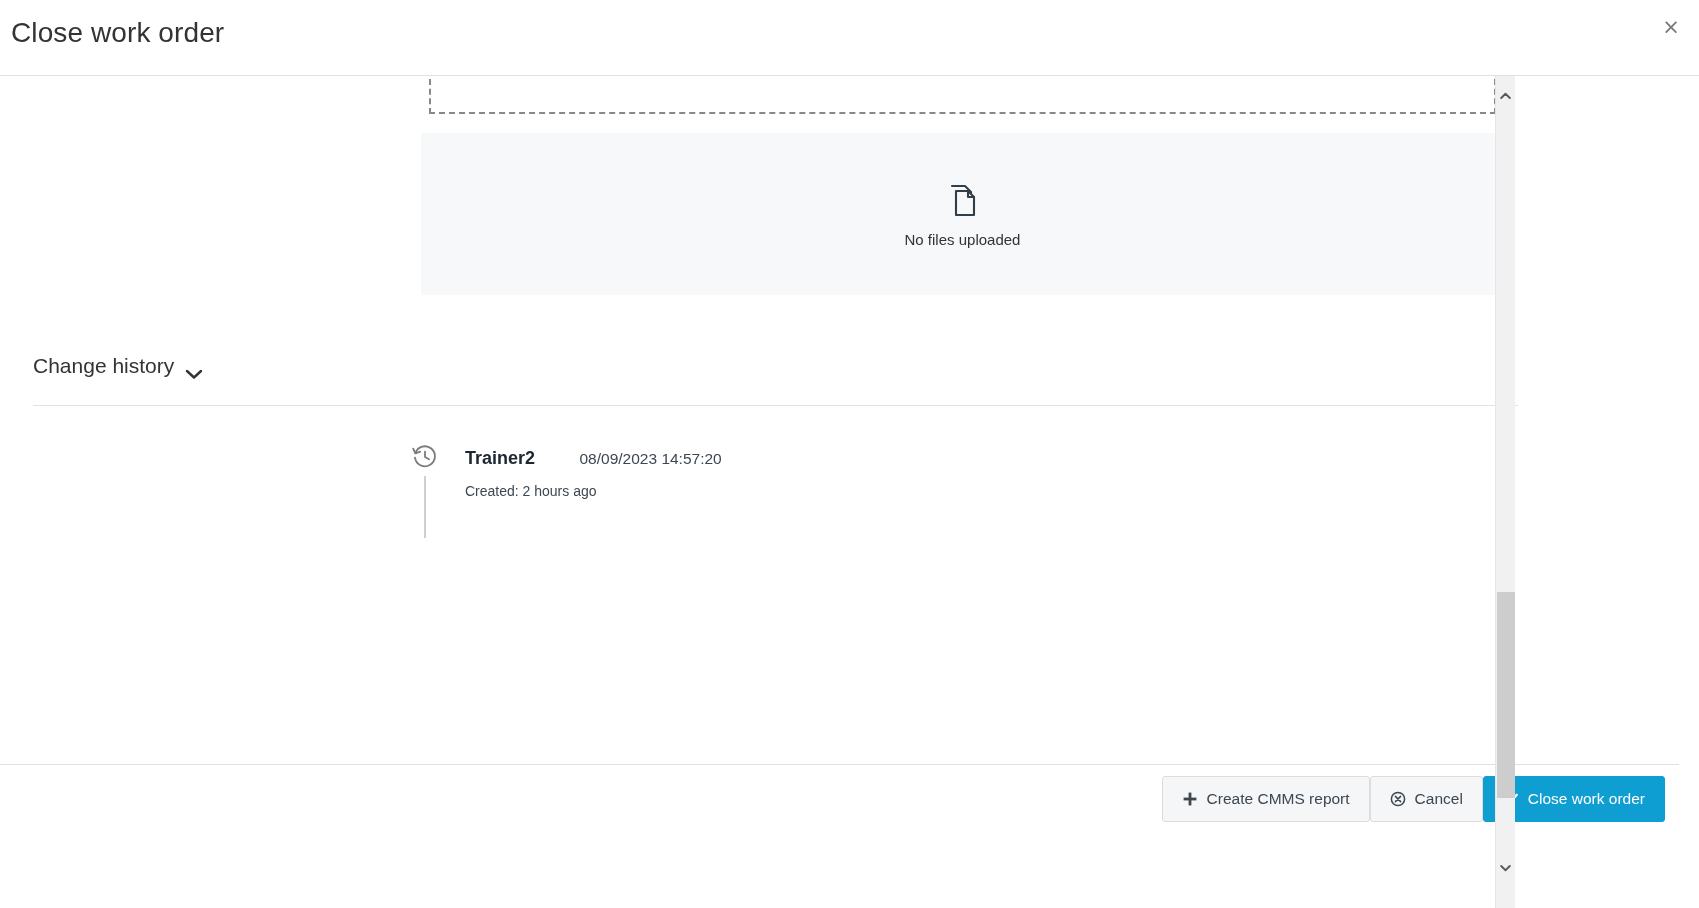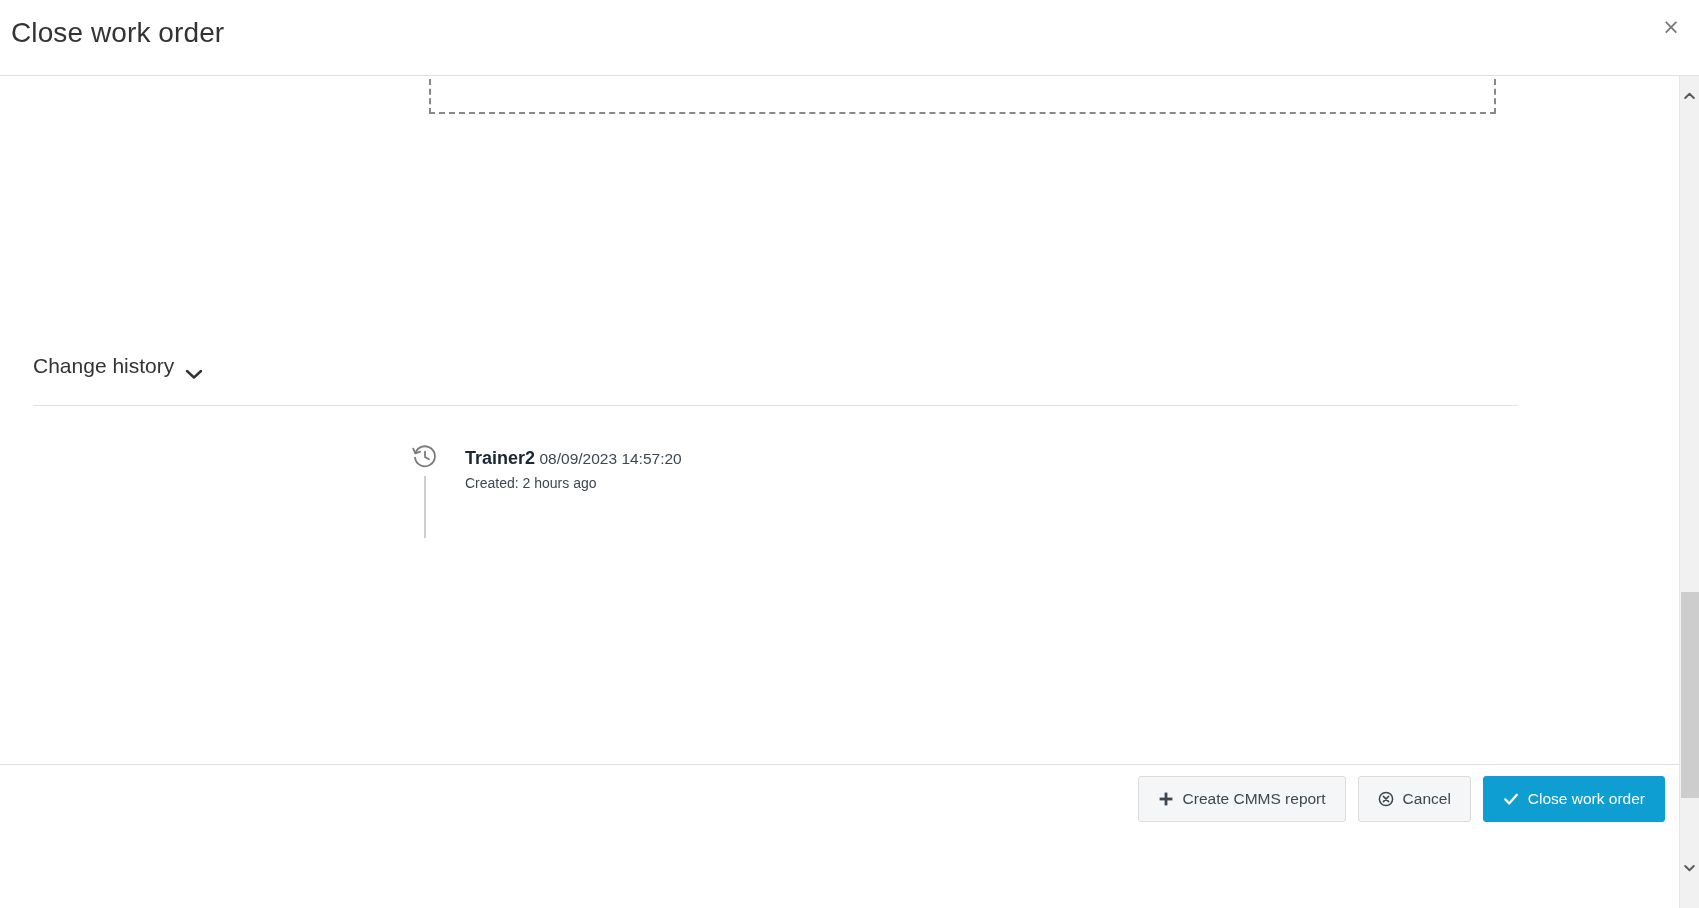--- a/index.html
+++ b/index.html
@@ -7,21 +7,21 @@
     margin: 0; padding: 0;
     width: 1699px; height: 908px;
     overflow: hidden;
     background: #ffffff;
     font-family: "Liberation Sans", sans-serif;
     color: #333333;
   }
 
   #app {
     position: relative;
-    width: 1699px;
+    width: 1515px;
     height: 908px;
     background: #eab308;
   }
 
   
   .modal-header {
     position: absolute;
     left: 0; top: 0;
     width: 1699px; height: 76px;
     background: #ffffff;
@@ -152,23 +152,24 @@
   .tl-text { padding-left: 12px; }
   .tl-user {
     font-size: 18px;
     color: #1b2733;
     font-weight: 700;
   }
   .tl-time {
     font-size: 15.5px;
     color: #3c4752;
     font-weight: 400;
+    margin-left: 40px;
   }
   .tl-detail {
-    margin-top: 6px;
+    margin-top: 14px;
     font-size: 14px;
     color: #3c4752;
   }
   .tl-gap-1 { height: 62px; }
   .tl-gap-2 { height: 63px; }
 
   
   .modal-footer {
     position: absolute;
     left: 0;
@@ -177,21 +178,20 @@
     height: 144px;
     background: #ffffff;
     border-top: 1px solid #e0e0e0;
   }
   .footer-actions {
     position: absolute;
     right: 14px;
     top: 11px;
     display: flex;
     align-items: center;
-    gap: 12px;
   }
   .btn {
     display: inline-flex;
     align-items: center;
     gap: 9px;
     height: 46px;
     padding: 0 19px;
     font-size: 15.5px;
     border-radius: 3px;
     cursor: pointer;
@@ -253,20 +253,30 @@
 
   <div class="modal-header">
     <div class="modal-title">Close work order</div>
     <div class="close-x">×</div>
   </div>
 
   <div class="modal-body">
 
     <div class="dropzone"></div>
 
+    <div class="files-panel">
+      <span class="files-icon">
+        <svg viewBox="0 0 40 40" width="40" height="40" fill="none" stroke="currentColor" stroke-width="2.1" stroke-linejoin="round" stroke-linecap="round">
+          <path d="M9 5 h13 l6 6 v1"></path>
+          <path d="M13 10 h12 l6 6 v18 H13 Z"></path>
+          <path d="M25 10 v6 h6"></path>
+        </svg>
+      </span>
+      <div class="files-empty-text">No files uploaded</div>
+    </div>
 
     <div class="history-head">
       <span class="history-head-label">Change history</span>
       <span class="chev">
         <svg viewBox="0 0 18 12" width="18" height="12" fill="none" stroke="currentColor" stroke-width="2.4" stroke-linecap="round" stroke-linejoin="round">
           <path d="M2 3 L9 9.5 L16 3"></path>
         </svg>
       </span>
     </div>
     <div class="history-divider"></div>

